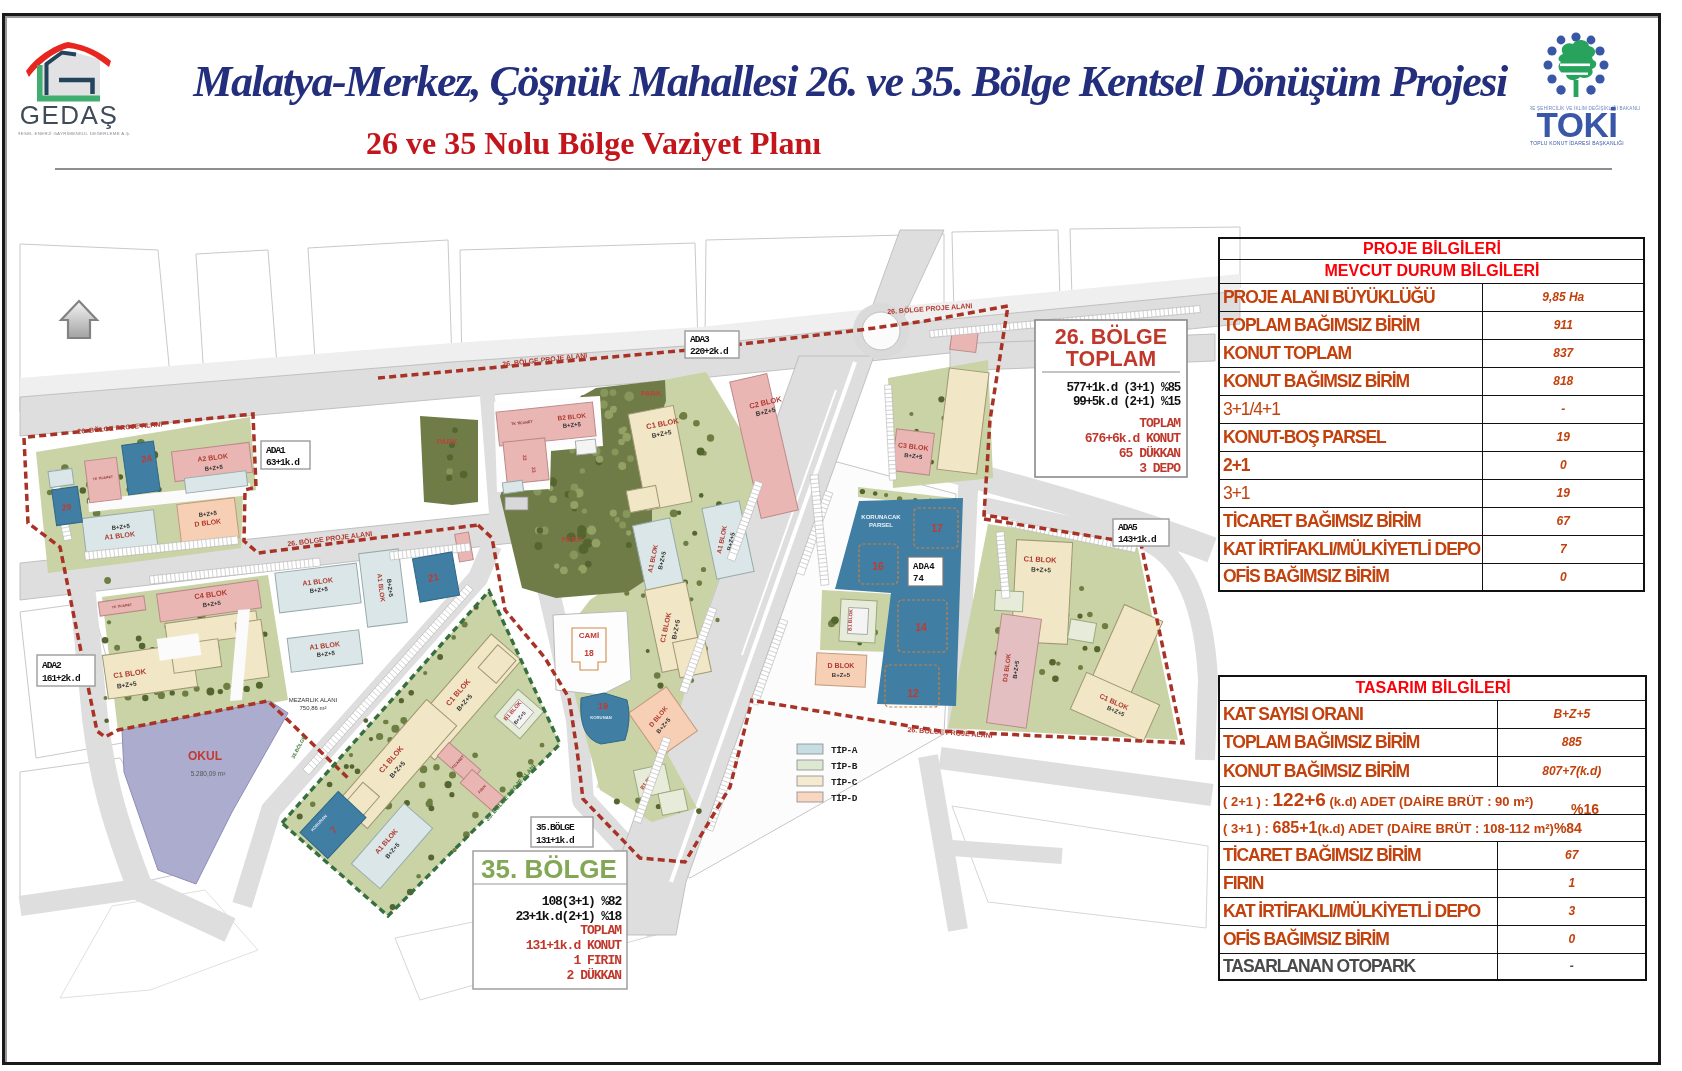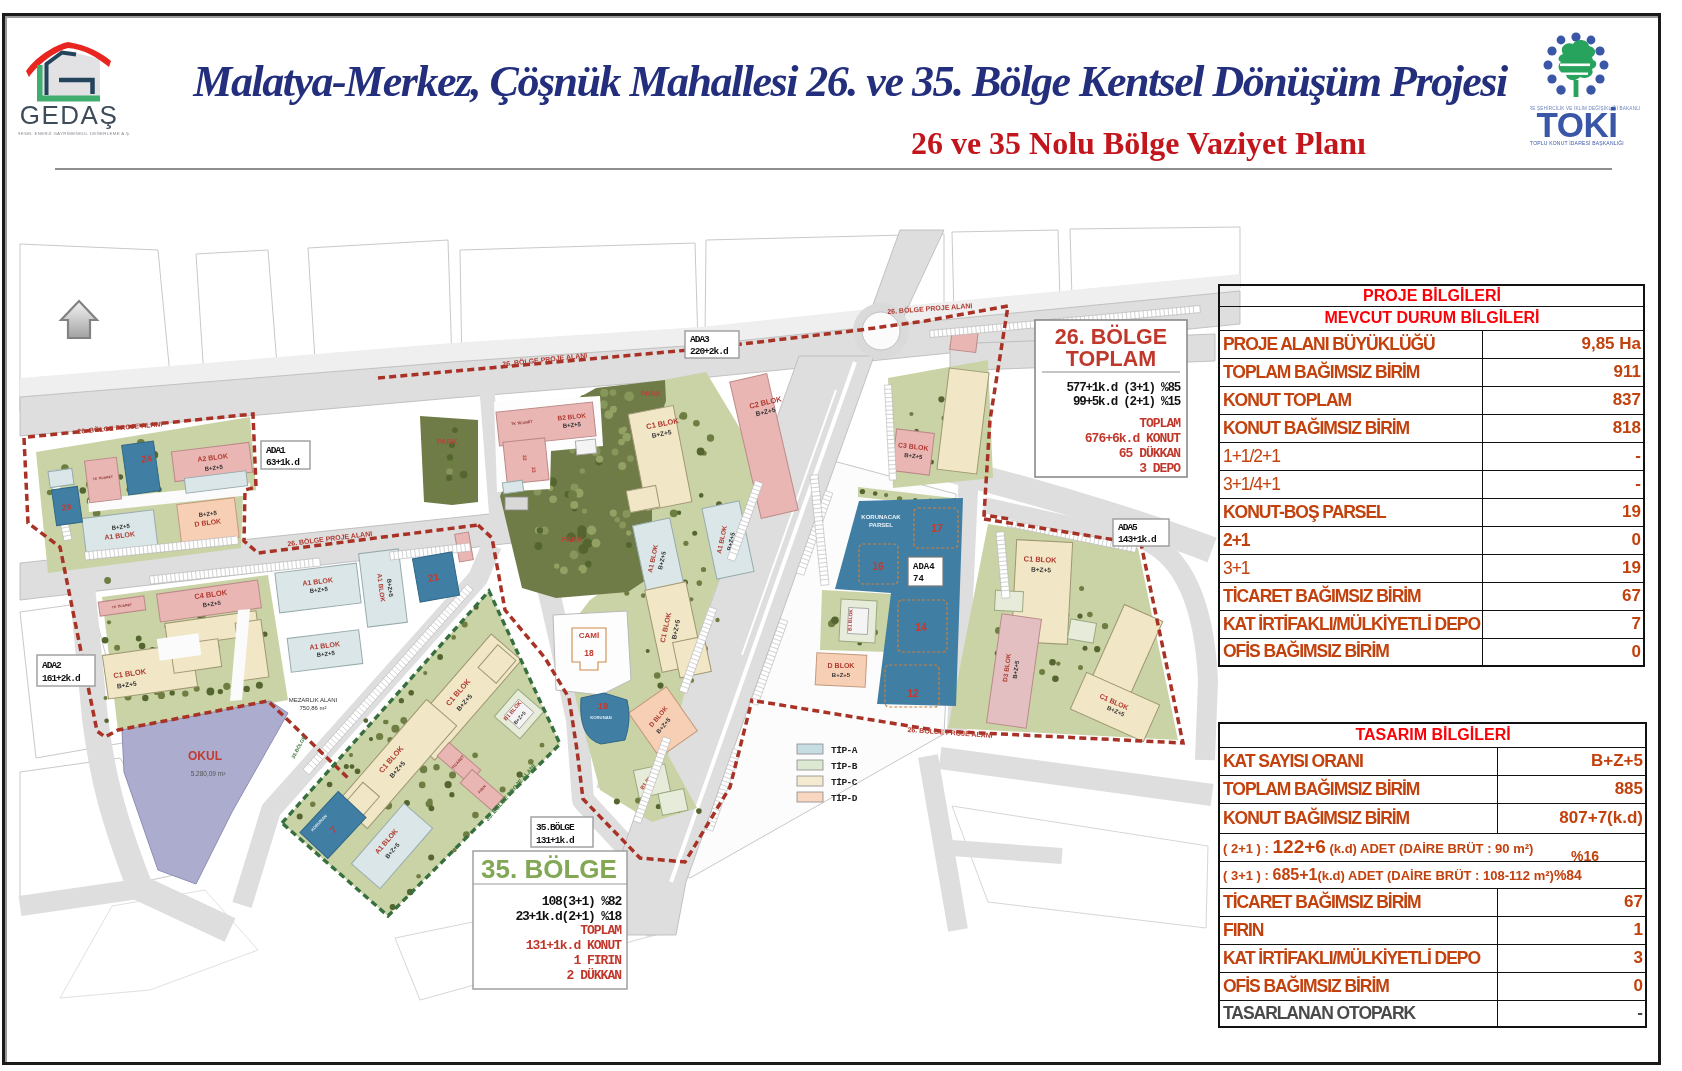--- a/index.html
+++ b/index.html
@@ -3,26 +3,26 @@
 <meta charset="utf-8">
 <style>
   html,body{margin:0;padding:0;background:#fff;}
   #page{position:relative;width:1682px;height:1071px;background:#ffffff;overflow:hidden;
         font-family:"Liberation Sans", sans-serif;}
   #frame{position:absolute;left:2px;top:13px;width:1653px;height:1046px;
          border:3px solid #1a1a1a;box-shadow:inset 2px 2px 0 #9a9a9a;}
   .abs{position:absolute;}
   
   .ptable{position:absolute;border-collapse:collapse;table-layout:fixed;
-          font-family:"Liberation Sans",sans-serif;border:2.4px solid #111;margin-top:47px;}
+          font-family:"Liberation Sans",sans-serif;border:2.4px solid #111;}
   .ptable td{border:1.6px solid #111;padding:0 2px 0 3px;font-weight:bold;color:#c2410c;
              white-space:nowrap;overflow:hidden;}
   .ptable .hdr{color:#fb0007;text-align:center;font-size:16px;}
   .ptable .lab{font-size:17.5px;letter-spacing:-1.05px;}
-  .ptable .val{text-align:right;font-size:17px;font-weight:bold;}
+  .ptable .val{text-align:center;font-size:12px;font-weight:bold;font-style:italic;}
 </style>
 </head>
 <body>
 <div id="page">
 
   <div id="frame"></div>
 
   <svg id="map" class="abs" style="left:0;top:0" width="1682" height="1071" viewBox="0 0 1682 1071">
 <g fill="none" stroke="#c9c9c9" stroke-width="1">
 
@@ -1313,21 +1313,21 @@
     <path d="M28.5 60 L28.5 29 L44 17.5 L58 19.5" stroke="#24445c" stroke-width="4" fill="none"></path>
     <path d="M41 45 L74.5 45 L74.5 59" stroke="#24445c" stroke-width="4.5" fill="none"></path>
     <text x="51" y="89" text-anchor="middle" font-size="26" letter-spacing="1.5" font-weight="normal" fill="#3e4c59" font-family="Liberation Sans">GEDAŞ</text>
     <text x="51" y="100" text-anchor="middle" font-size="4.4" letter-spacing="0.3" fill="#8a8a95" font-family="Liberation Sans">ÇEVRESEL ENERJİ GAYRİMENKUL DEĞERLEME A.Ş.</text>
   </svg>
 
   <div class="abs" style="left:180px;top:56px;width:1340px;text-align:center;white-space:nowrap;
        font-family:'Liberation Serif',serif;font-weight:bold;font-size:44px;color:#232f7d;
        letter-spacing:-1.5px;font-style:italic;">Malatya-Merkez, Çöşnük Mahallesi 26. ve 35. Bölge Kentsel Dönüşüm Projesi</div>
 
-  <div class="abs" style="left:366px;top:125px;width:1000px;text-align:right;
+  <div class="abs" style="left:366px;top:125px;width:1000px;text-align:left;
        font-family:'Liberation Serif',serif;font-weight:bold;font-size:32px;color:#c3161c;">26 ve 35 Nolu Bölge Vaziyet Planı</div>
 
   <div class="abs" style="left:55px;top:168px;width:1557px;height:2.4px;background:#8e8e8e;"></div>
 
   <svg class="abs" style="left:1530px;top:20px" width="110" height="140" viewBox="0 0 110 140">
     <g fill="#3a56a7">
       <circle cx="46" cy="17" r="4.6"></circle>
         <circle cx="61" cy="20" r="4.4"></circle>
         <circle cx="70" cy="31" r="4.6"></circle>
       <circle cx="74" cy="45" r="4.5"></circle>
@@ -1373,24 +1373,20 @@
         </tr>
     <tr style="height:28px">
           <td class="lab">KONUT TOPLAM</td>
           <td class="val">837</td>
         </tr>
     <tr style="height:28px">
           <td class="lab">KONUT BAĞIMSIZ BİRİM</td>
           <td class="val">818</td>
         </tr>
     <tr style="height:28px">
-          <td class="lab" style="font-weight:normal">1+1/2+1</td>
-          <td class="val">-</td>
-        </tr>
-    <tr style="height:28px">
           <td class="lab" style="font-weight:normal">3+1/4+1</td>
           <td class="val">-</td>
         </tr>
     <tr style="height:28px">
           <td class="lab">KONUT-BOŞ PARSEL</td>
           <td class="val">19</td>
         </tr>
     <tr style="height:28px">
           <td class="lab" style="font-weight:bold">2+1</td>
           <td class="val">0</td>

